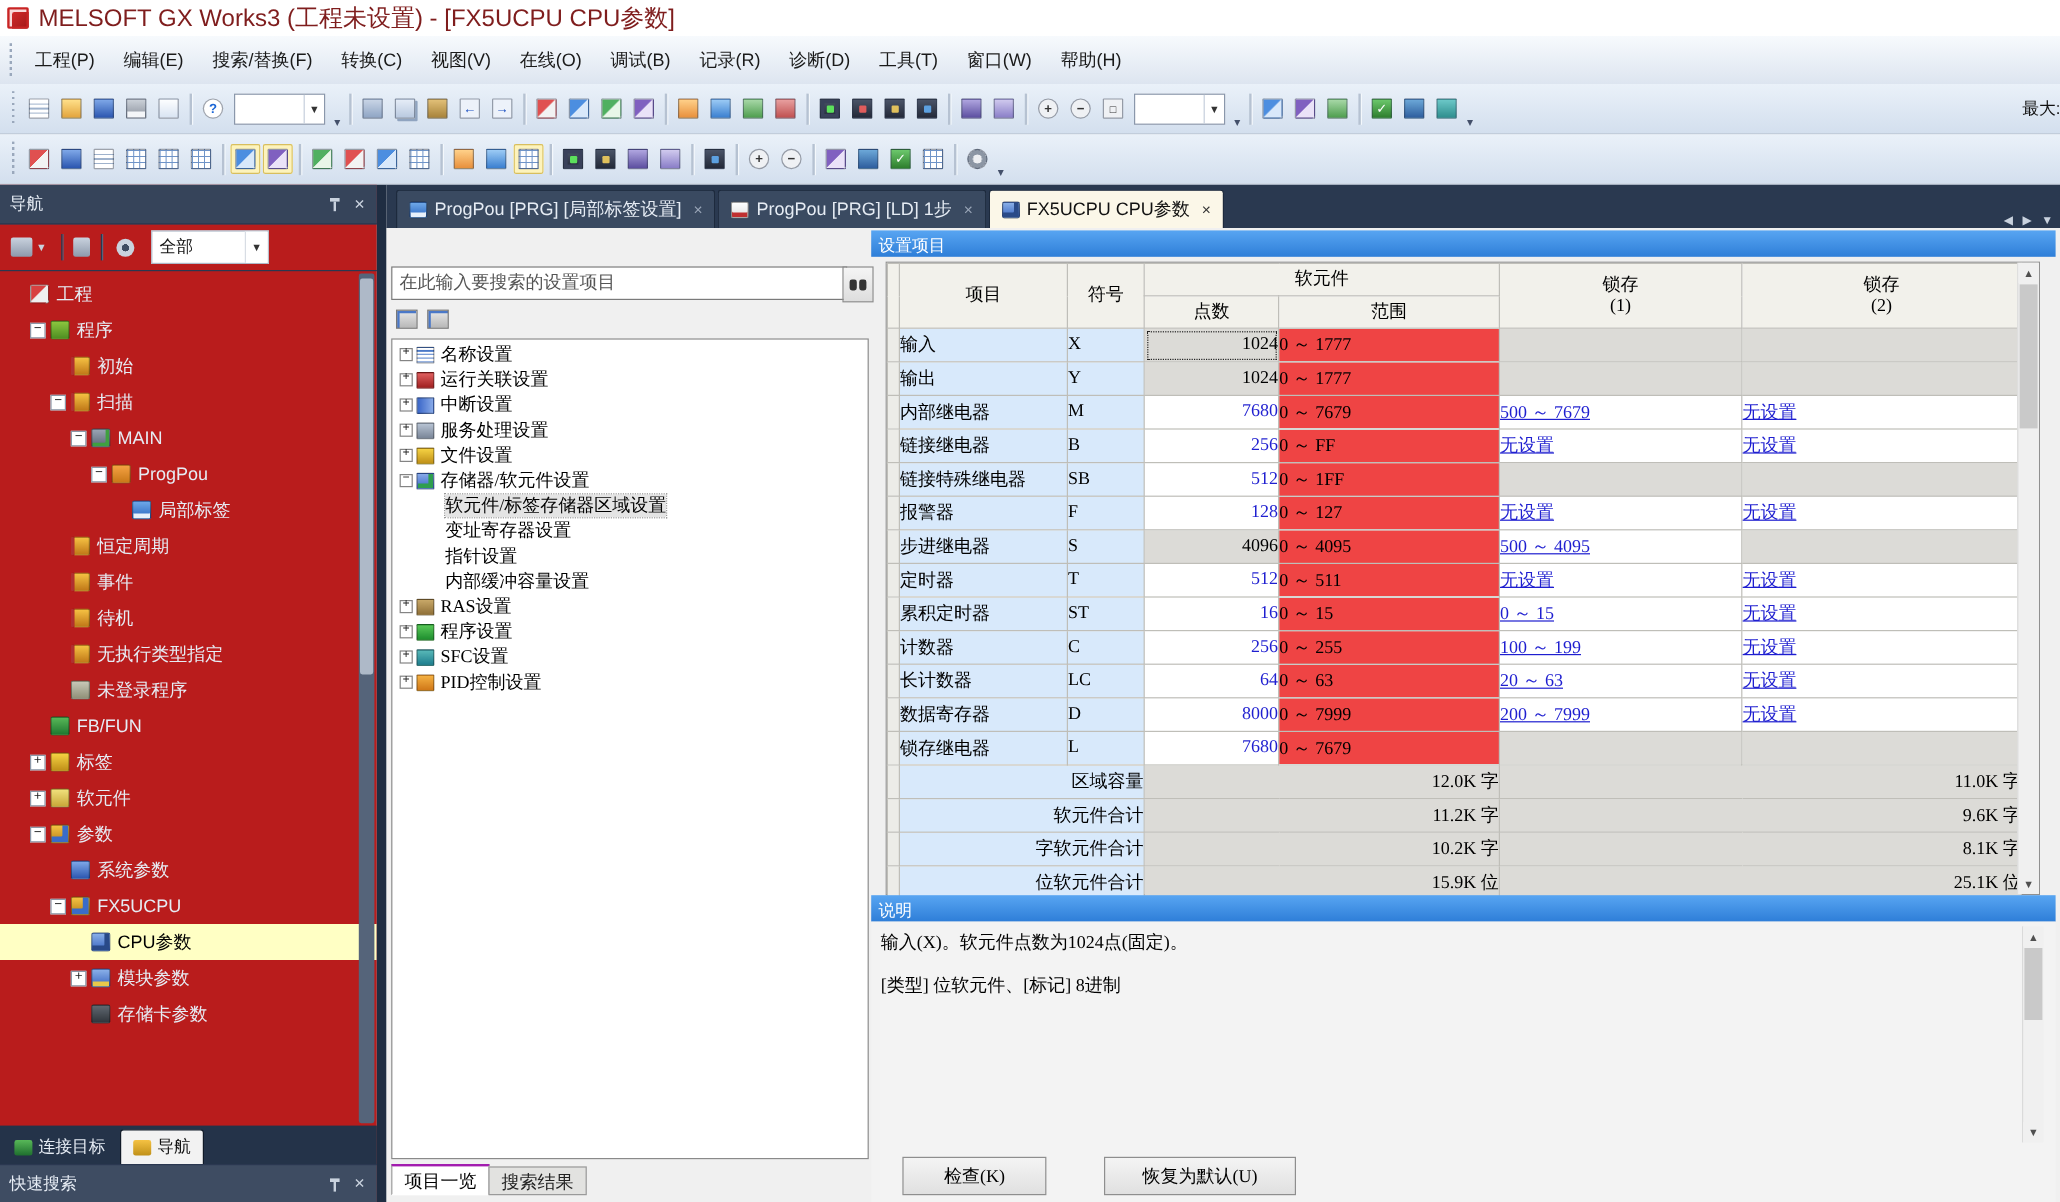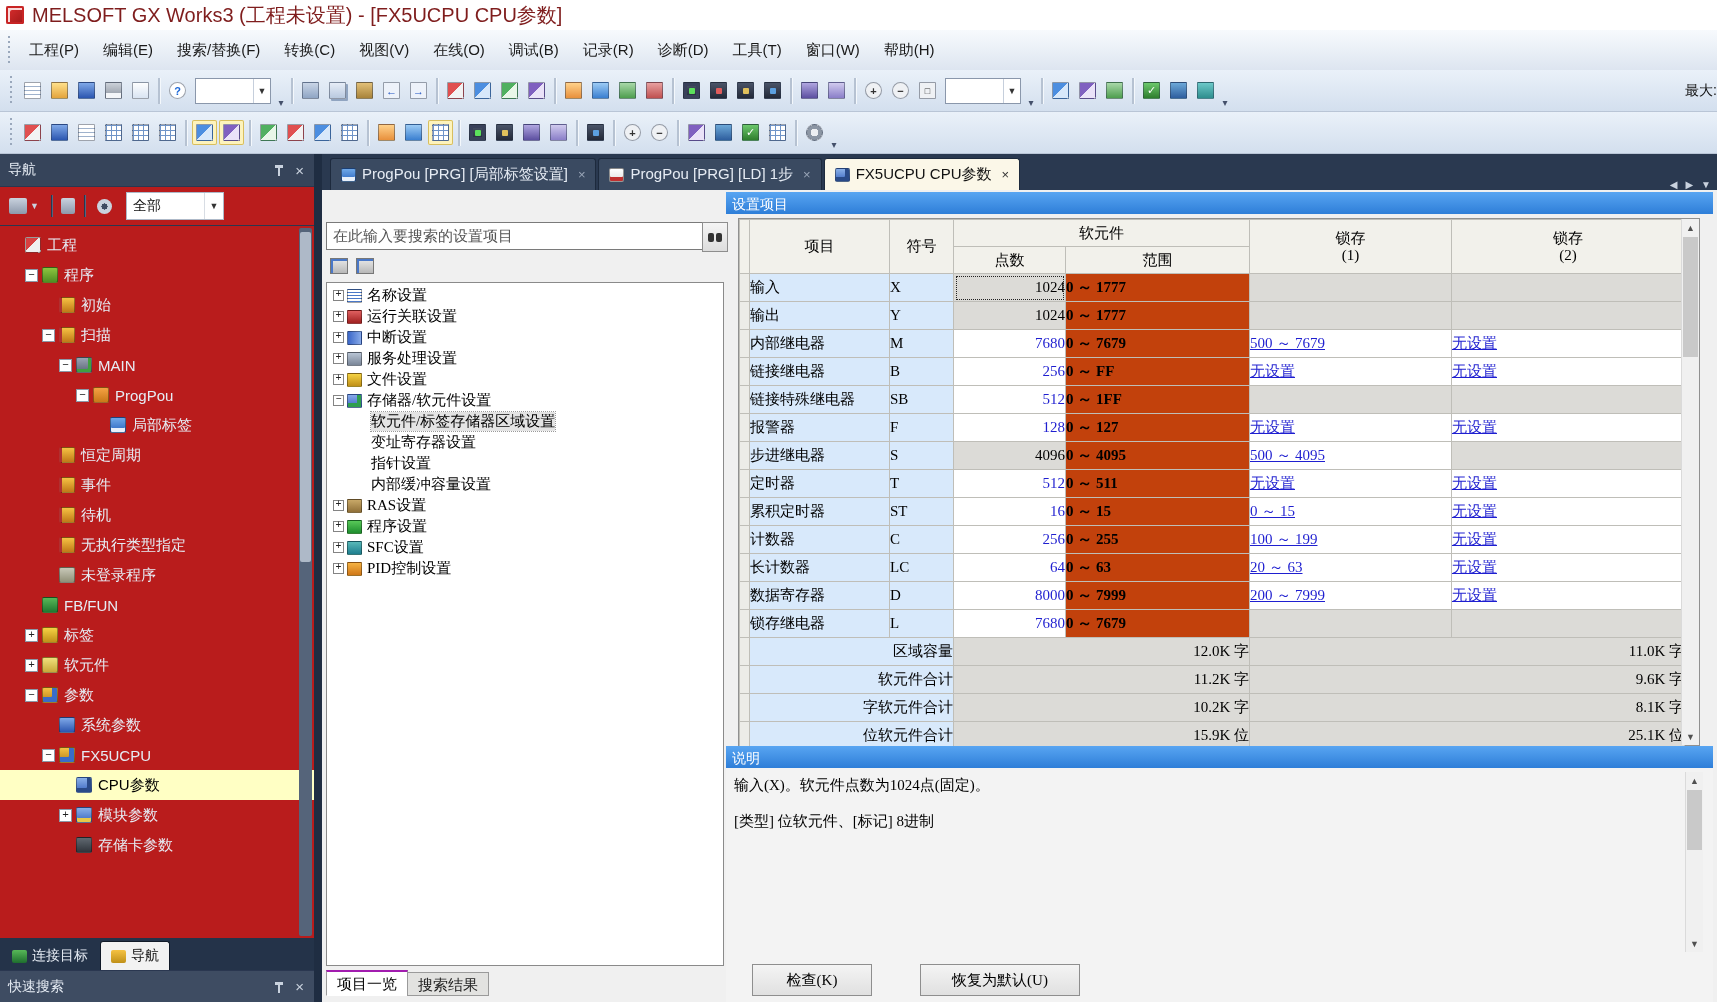--- a/index.html
+++ b/index.html
@@ -175,21 +175,21 @@
   #tablewrap{position:absolute;left:416px;top:28px;width:962px;height:528px;background:#fff;border:1px solid #909090;box-sizing:border-box;}
   #ptable{border-collapse:collapse;table-layout:fixed;width:945px;font-size:15px;}
   #ptable th,#ptable td{border:1px solid #BFBEB8;padding:0;height:27px;box-sizing:border-box;overflow:hidden;white-space:nowrap;}
   #ptable thead th{background:#F2F1EB;font-weight:normal;text-align:center;line-height:1.1;}
   td.gut{background:#ECECE8;}
   td.c-item,td.c-sym{background:#D8E9FB;padding-left:6px;text-align:left;}
   td.c-points{text-align:right;padding-right:5px;}
   td.c-points.fixed{background:#DCDBD7;color:#000;}
   td.c-points.set{background:#fff;color:#1F1FD0;}
   td.c-points.focus{outline:1.5px dotted #222;outline-offset:-3px;}
-  td.c-range{background:#c2410c;color:#000;padding-left:10px;text-align:left;font-weight:bold;}
+  td.c-range{background:#ef4444;color:#000;padding-left:10px;text-align:left;}
   td.c-latch{padding-left:10px;text-align:left;}
   td.c-latch.na{background:#DCDBD7;}
   td.c-latch.set{background:#fff;color:#1F1FD0;text-decoration:underline;}
   td.sum-label{background:#D8E9FB;text-align:right;padding-right:8px;}
   td.sum-val,td.sum-latch{background:#DCDBD7;text-align:right;padding-right:10px;}
   
   .vscroll{position:absolute;width:17px;background:#F0F0F0;border-left:1px solid #DADADA;}
   .vscroll .sb{height:17px;background:#F0F0F0;color:#505050;font-size:9px;display:flex;align-items:center;justify-content:center;}
   .vscroll .sthumb{position:absolute;left:1px;right:1px;background:#C9C9C9;}
   #table-scroll{right:0;top:0;bottom:0;}

